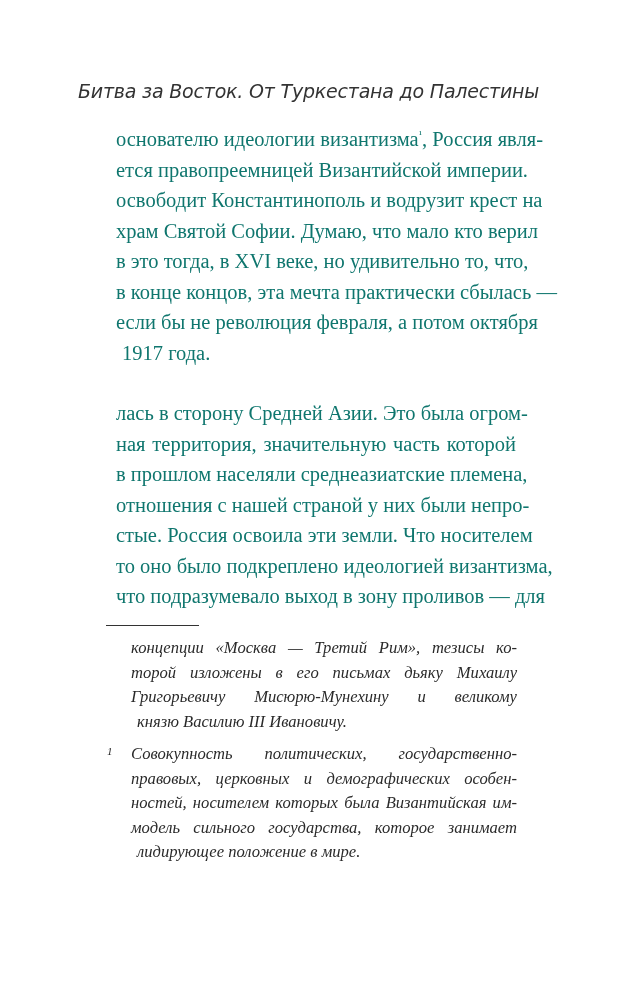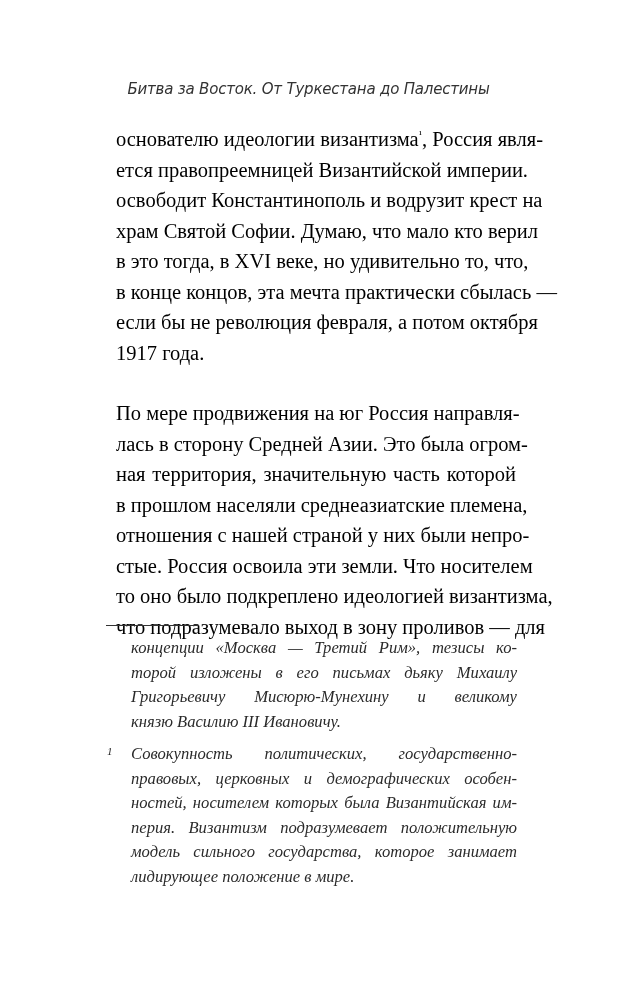--- a/index.html
+++ b/index.html
@@ -1,24 +1,24 @@
 <!DOCTYPE html>
 <html><head>
 <meta charset="utf-8">
 <style>
   html, body { margin: 0; padding: 0; background: #ffffff; }
   body { width: 636px; height: 1000px; position: relative; overflow: hidden; color: #222; }
   .header { position: absolute; left: 0; top: 80px; width: 617px; text-align: center;
-    font-family: "DejaVu Sans", sans-serif; font-style: italic; font-size: 15px; color: #333; letter-spacing: -0.2px; }
+    font-family: "DejaVu Sans", sans-serif; font-style: italic; font-size: 19px; color: #333; letter-spacing: -0.2px; }
   .body-text { position: absolute; left: 116px; top: 124px; width: 400px;
-    font-family: "Liberation Serif", serif; font-size: 20.5px; line-height: 30.5px; color: #000000; }
+    font-family: "Liberation Serif", serif; font-size: 20.5px; line-height: 30.5px; color: #0f766e; }
   .body-text p { margin: 0; text-align: justify; text-align-last: left; }
   .body-text p + p { margin-top: 30px; }
   .line { display: block; text-align: justify; text-align-last: justify; white-space: nowrap; }
-  .line.last { text-align-last: left; }
+  .line.last { text-align-last: left; margin-left: 6px; }
   sup { font-size: 11px; vertical-align: 8px; line-height: 0; }
   .fn-rule { position: absolute; left: 106px; top: 625px; width: 93px; height: 1px; background: #333; }
   .footnotes { position: absolute; left: 131px; top: 636px; width: 386px;
     font-family: "Liberation Serif", serif; font-size: 16.6px; line-height: 24.5px; color: #2a2a2a; font-style: italic; }
   .fn { position: relative; }
   .fn + .fn { margin-top: 8px; }
   .fn-num { position: absolute; left: -24px; top: -3px; font-size: 11px; }
 </style>
 </head>
 <body>
@@ -30,21 +30,20 @@
     <span class="line"><span>основателю идеологии византизма</span><sup>¹</sup><span>, Россия явля-</span></span>
     <span class="line">ется правопреемницей Византийской империи.</span>
     <span class="line">освободит Константинополь и водрузит крест на</span>
     <span class="line">храм Святой Софии. Думаю, что мало кто верил</span>
     <span class="line">в это тогда, в XVI веке, но удивительно то, что,</span>
     <span class="line">в конце концов, эта мечта практически сбылась —</span>
     <span class="line">если бы не революция февраля, а потом октября</span>
     <span class="line last">1917 года.</span>
   </p>
   <p>
-    <span class="line">По мере продвижения на юг Россия направля-</span>
     <span class="line">лась в сторону Средней Азии. Это была огром-</span>
     <span class="line">ная территория, значительную часть которой</span>
     <span class="line">в прошлом населяли среднеазиатские племена,</span>
     <span class="line">отношения с нашей страной у них были непро-</span>
     <span class="line">стые. Россия освоила эти земли. Что носителем</span>
     <span class="line">то оно было подкреплено идеологией византизма,</span>
     <span class="line">что подразумевало выход в зону проливов — для</span>
   </p>
 </div>
 
@@ -55,17 +54,16 @@
     <span class="line">концепции «Москва — Третий Рим», тезисы ко-</span>
     <span class="line">торой изложены в его письмах дьяку Михаилу</span>
     <span class="line">Григорьевичу Мисюрю-Мунехину и великому</span>
     <span class="line last">князю Василию III Ивановичу.</span>
   </div>
   <div class="fn">
     <span class="fn-num">1</span>
     <span class="line">Совокупность политических, государственно-</span>
     <span class="line">правовых, церковных и демографических особен-</span>
     <span class="line">ностей, носителем которых была Византийская им-</span>
-    <span class="line">перия. Византизм подразумевает положительную</span>
     <span class="line">модель сильного государства, которое занимает</span>
     <span class="line last">лидирующее положение в мире.</span>
   </div>
 </div>
 
 </body></html>

